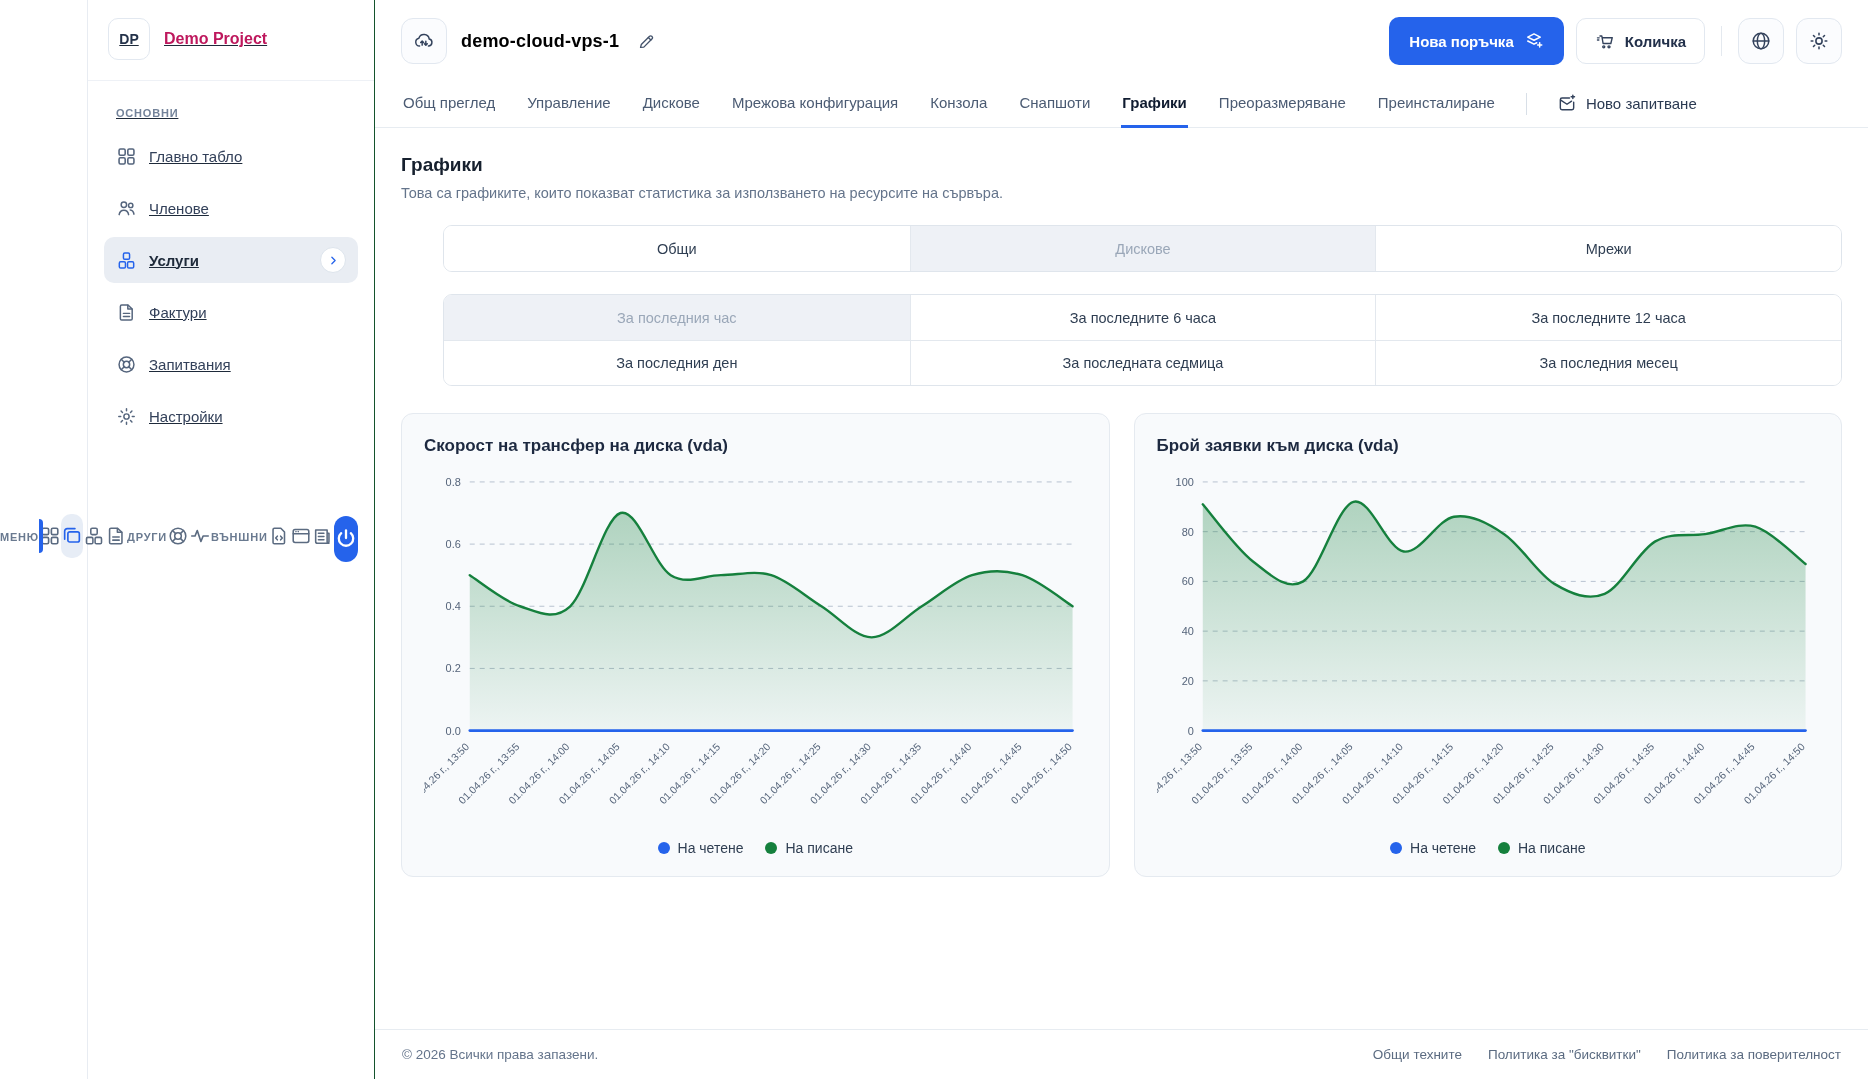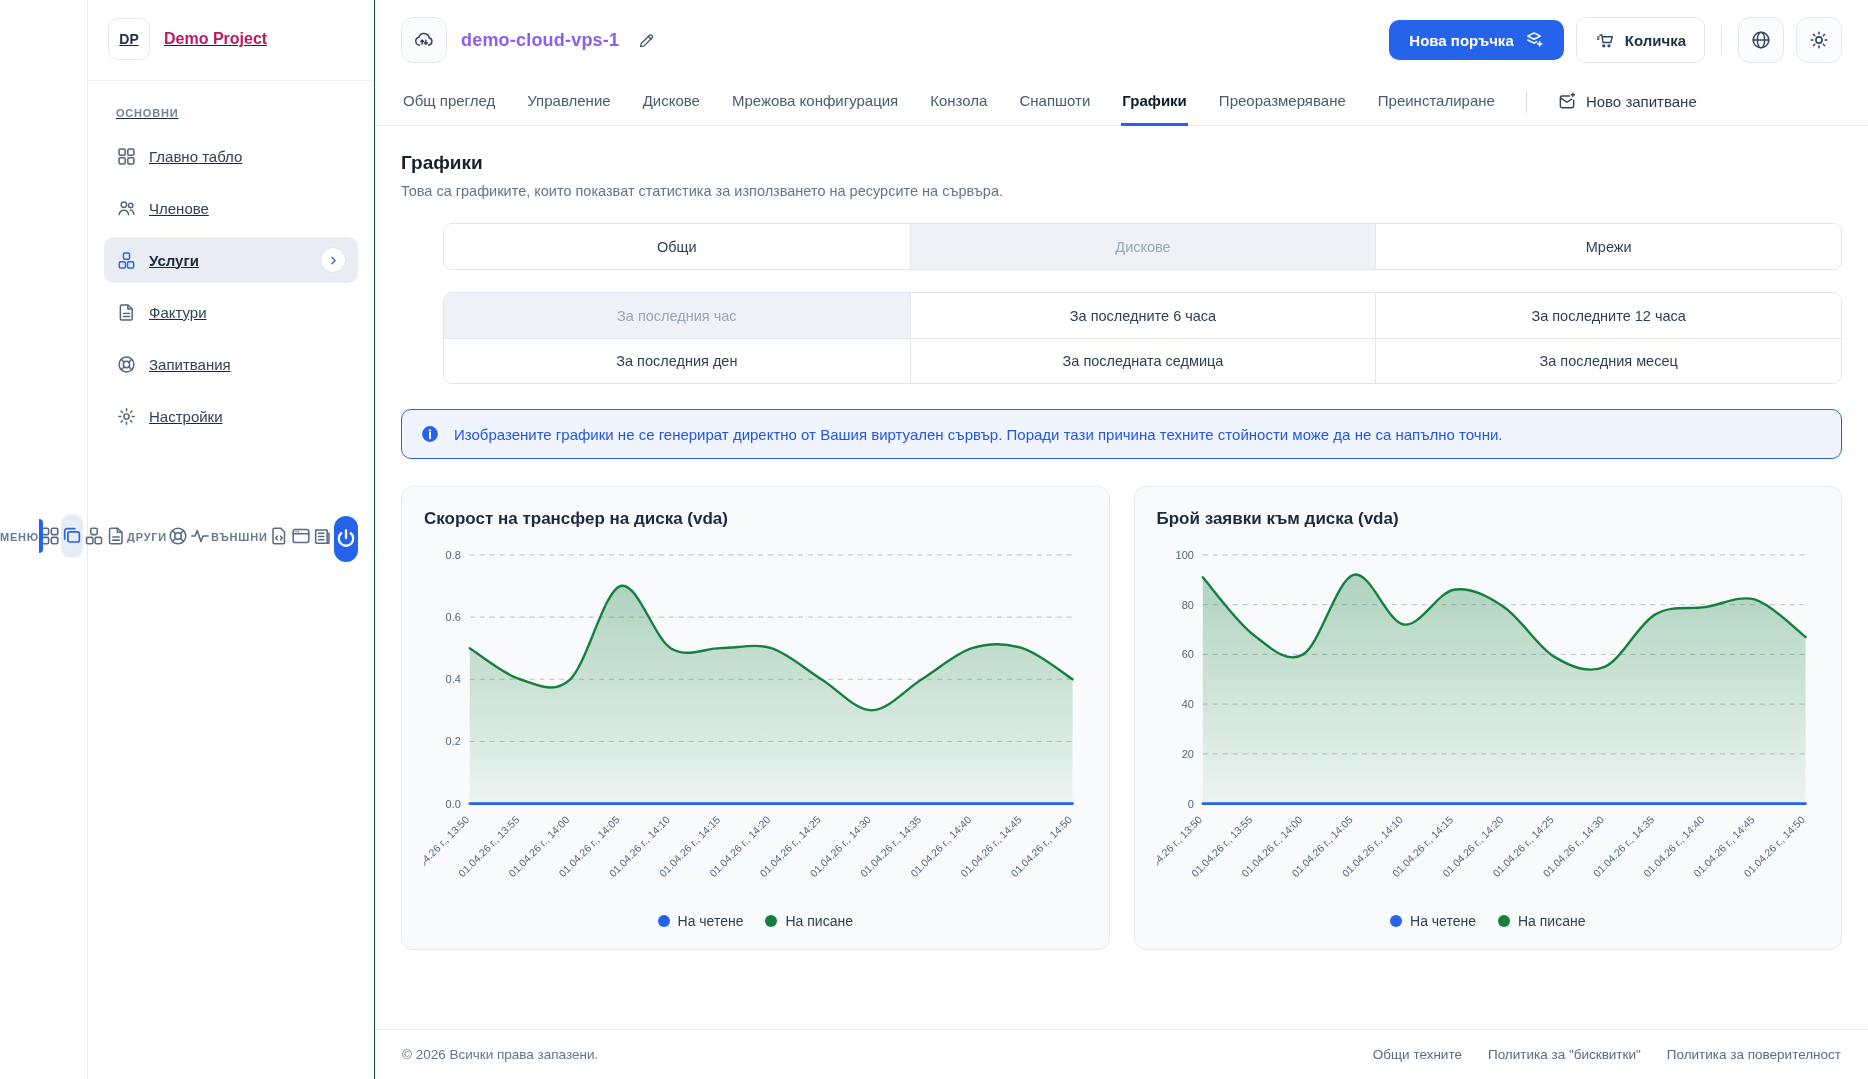--- a/index.html
+++ b/index.html
@@ -33,25 +33,25 @@
   .nav-item.active svg{color:#2563eb;}
   .nav-item .grow{flex:1;}
   .chev-circle{width:26px;height:26px;border-radius:50%;background:#fff;border:1px solid #dde4ec;display:flex;align-items:center;justify-content:center;color:#44536b;}
   .chev-circle svg{width:13px;height:13px;color:#44536b;}
 
   
   .main{flex:1;display:flex;flex-direction:column;min-width:0;}
   .topbar{display:flex;align-items:center;padding:17px 26px 15px;gap:14px;}
   .icon-square{width:46px;height:46px;border:1px solid #e2e8f0;border-radius:12px;background:#fbfcfe;display:flex;align-items:center;justify-content:center;color:#33425c;cursor:pointer;}
   .icon-square svg{width:22px;height:22px;}
-  .server-title{font-size:18px;font-weight:700;color:#8b5cf6;letter-spacing:.2px;}
+  .server-title{font-size:18px;font-weight:700;color:#000000;letter-spacing:.2px;}
   .edit-btn{background:none;border:none;color:#44536b;cursor:pointer;display:flex;padding:4px;}
   .edit-btn svg{width:19px;height:19px;}
   .topbar-right{margin-left:auto;display:flex;align-items:center;gap:12px;}
-  .btn-primary{display:flex;align-items:center;gap:10px;background:#2563eb;color:#fff;border:none;border-radius:10px;height:40px;padding:0 20px;font-size:15px;font-weight:600;cursor:pointer;font-family:inherit;}
+  .btn-primary{display:flex;align-items:center;gap:10px;background:#2563eb;color:#fff;border:none;border-radius:10px;height:48px;padding:0 20px;font-size:15px;font-weight:600;cursor:pointer;font-family:inherit;}
   .btn-primary svg{width:20px;height:20px;}
   .btn-outline{display:flex;align-items:center;gap:10px;background:#fff;color:#22304a;border:1px solid #e2e8f0;border-radius:10px;height:46px;padding:0 18px;font-size:15px;font-weight:600;cursor:pointer;font-family:inherit;}
   .btn-outline svg{width:20px;height:20px;color:#33425c;}
   .top-divider{width:1px;height:30px;background:#e4e9ef;margin:0 4px;}
 
   .tabsbar{display:flex;align-items:center;gap:30px;padding:0 27px;border-bottom:1px solid #e7ecf1;}
   .tab{font-size:15px;color:#4b5b73;padding:13px 1px 14px;cursor:pointer;border-bottom:3px solid transparent;margin-bottom:-1px;white-space:nowrap;}
   .tab.active{color:#101c30;font-weight:700;border-bottom-color:#2563eb;}
   .tab-sep{width:1px;height:22px;background:#d8dfe7;}
   .ticket-link{display:flex;align-items:center;gap:9px;font-size:15px;color:#2b3a52;cursor:pointer;padding:13px 0 14px;}
@@ -334,28 +334,20 @@
 
       <div class="seg seg-3 seg-ranges">
         <button class="seg-cell muted">За последния час</button>
         <button class="seg-cell">За последните 6 часа</button>
         <button class="seg-cell">За последните 12 часа</button>
         <button class="seg-cell row2">За последния ден</button>
         <button class="seg-cell row2">За последната седмица</button>
         <button class="seg-cell row2">За последния месец</button>
       </div>
 
-      <div class="banner">
-        <svg viewBox="0 0 24 24">
-          <circle cx="12" cy="12" r="9.5" fill="#2563eb"></circle>
-          <circle cx="12" cy="7.6" r="1.4" fill="#ffffff"></circle>
-          <path d="M12 10.6v6.4" stroke="#ffffff" stroke-width="2.4" stroke-linecap="round"></path>
-        </svg>
-        <div class="banner-text">Изобразените графики не се генерират директно от Вашия виртуален сървър. Поради тази причина техните стойности може да не са напълно точни.</div>
-      </div>
 
       <div class="charts">
         <div class="card">
           <div class="card-title">Скорост на трансфер на диска (vda)</div>
           <svg class="chart-svg" viewBox="0 0 666 372">
               <defs>
                 <linearGradient id="areaGrad0" x1="0" y1="0" x2="0" y2="1">
                   <stop offset="0" stop-color="#15803d" stop-opacity="0.32"></stop>
                   <stop offset="1" stop-color="#15803d" stop-opacity="0.05"></stop>
                 </linearGradient>

